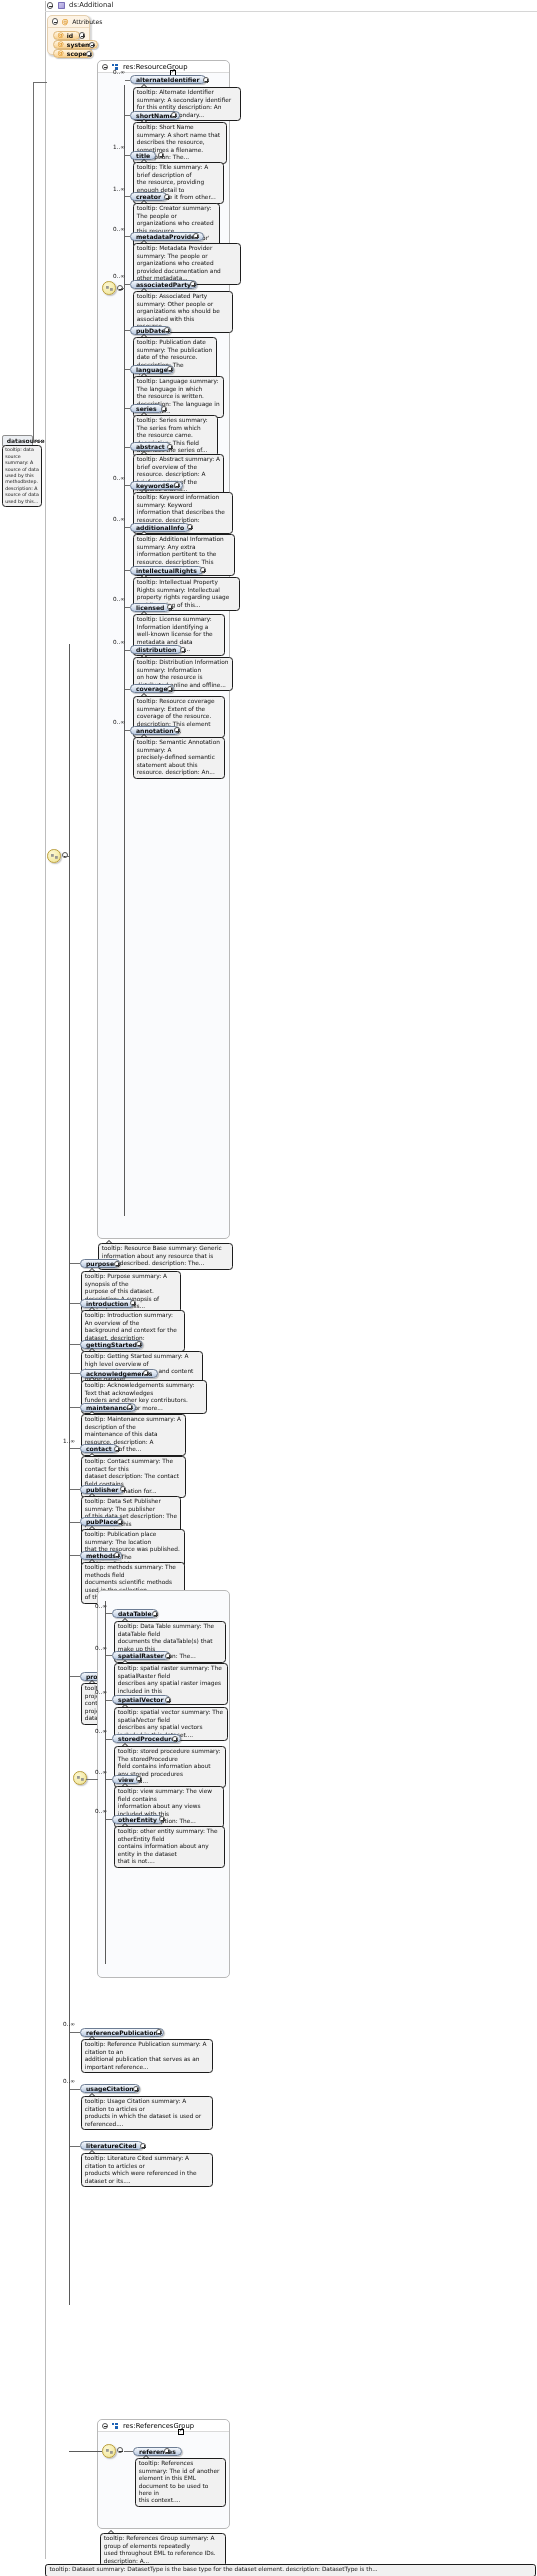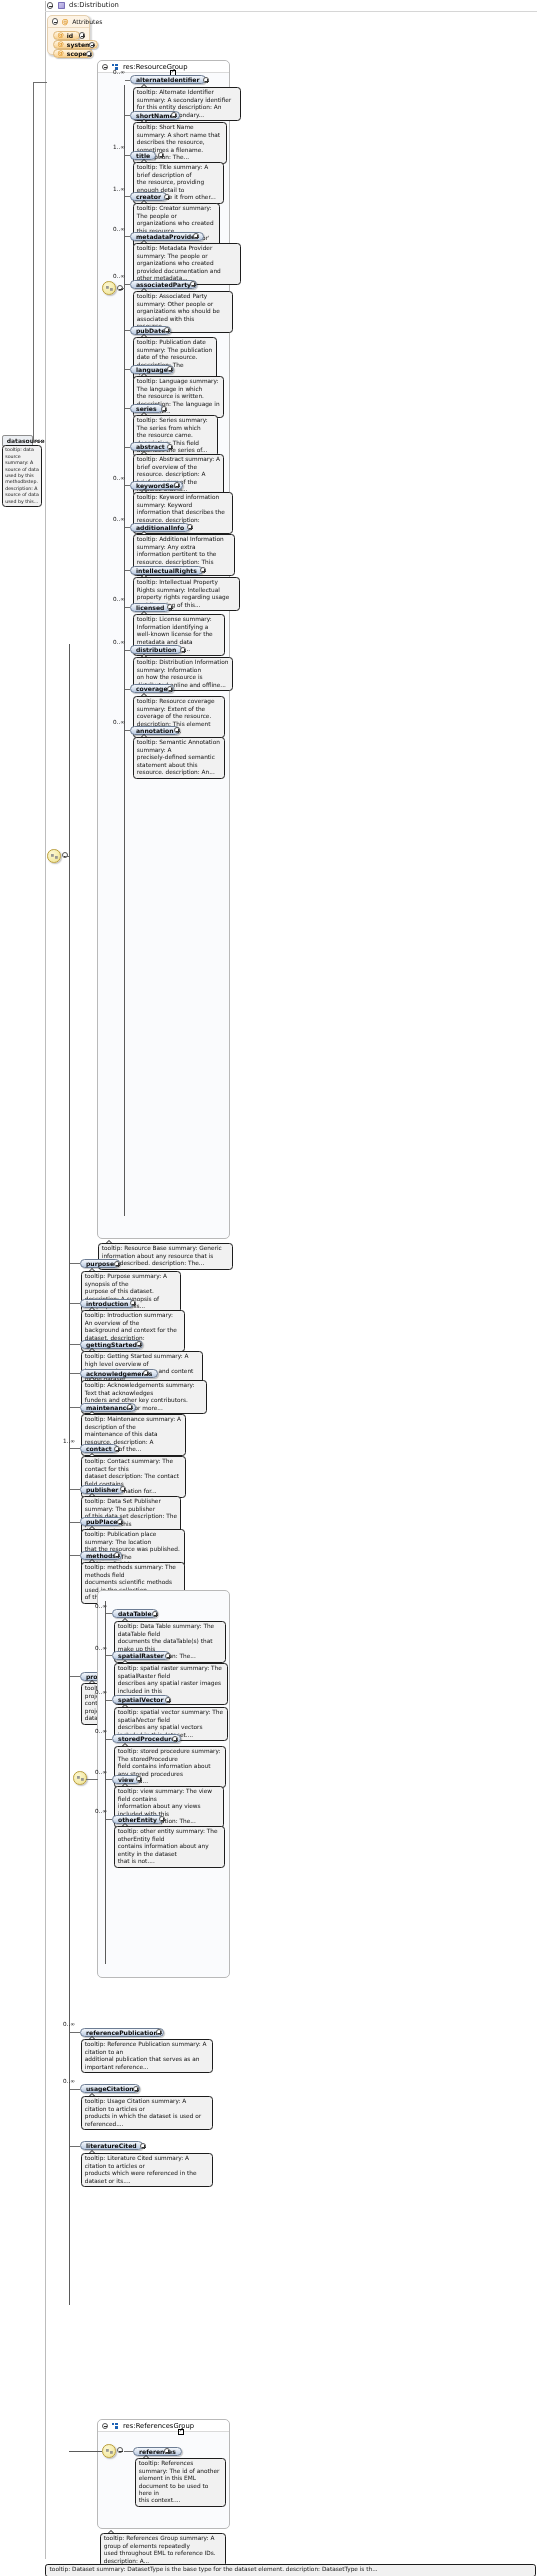--- a/index.html
+++ b/index.html
@@ -130,21 +130,21 @@
   .hdrlabel{font-weight:normal;}
 </style>
 </head>
 <body>
 
 <div style="position:absolute;left:45px;top:0.7px;width:492px;height:2558px;border-left:0.7px solid #bcbcbc;border-top:0;"></div>
 
 <div style="position:absolute;left:47px;top:1.4px;display:flex;align-items:center;gap:4.3px;">
   <span class="pm"></span>
   <span class="icon-type"></span>
-  <span class="hdrlabel" style="font-size:6.8px;">ds:Distribution</span>
+  <span class="hdrlabel" style="font-size:6.8px;">ds:Additional</span>
 </div>
 <div style="position:absolute;left:45px;top:10.7px;width:492px;height:0.7px;background:#d6d6d6;"></div>
 
 <div class="attrbox" style="left:47px;top:15px;width:43px;height:40px;">
   <div class="grphdr">
     <span class="pm"></span>
     <span class="icon-at">@</span>
     <span style="font-size:6.1px;">Attributes</span>
   </div>
   <div class="pill attr" style="position:absolute;left:5px;top:15px;">

